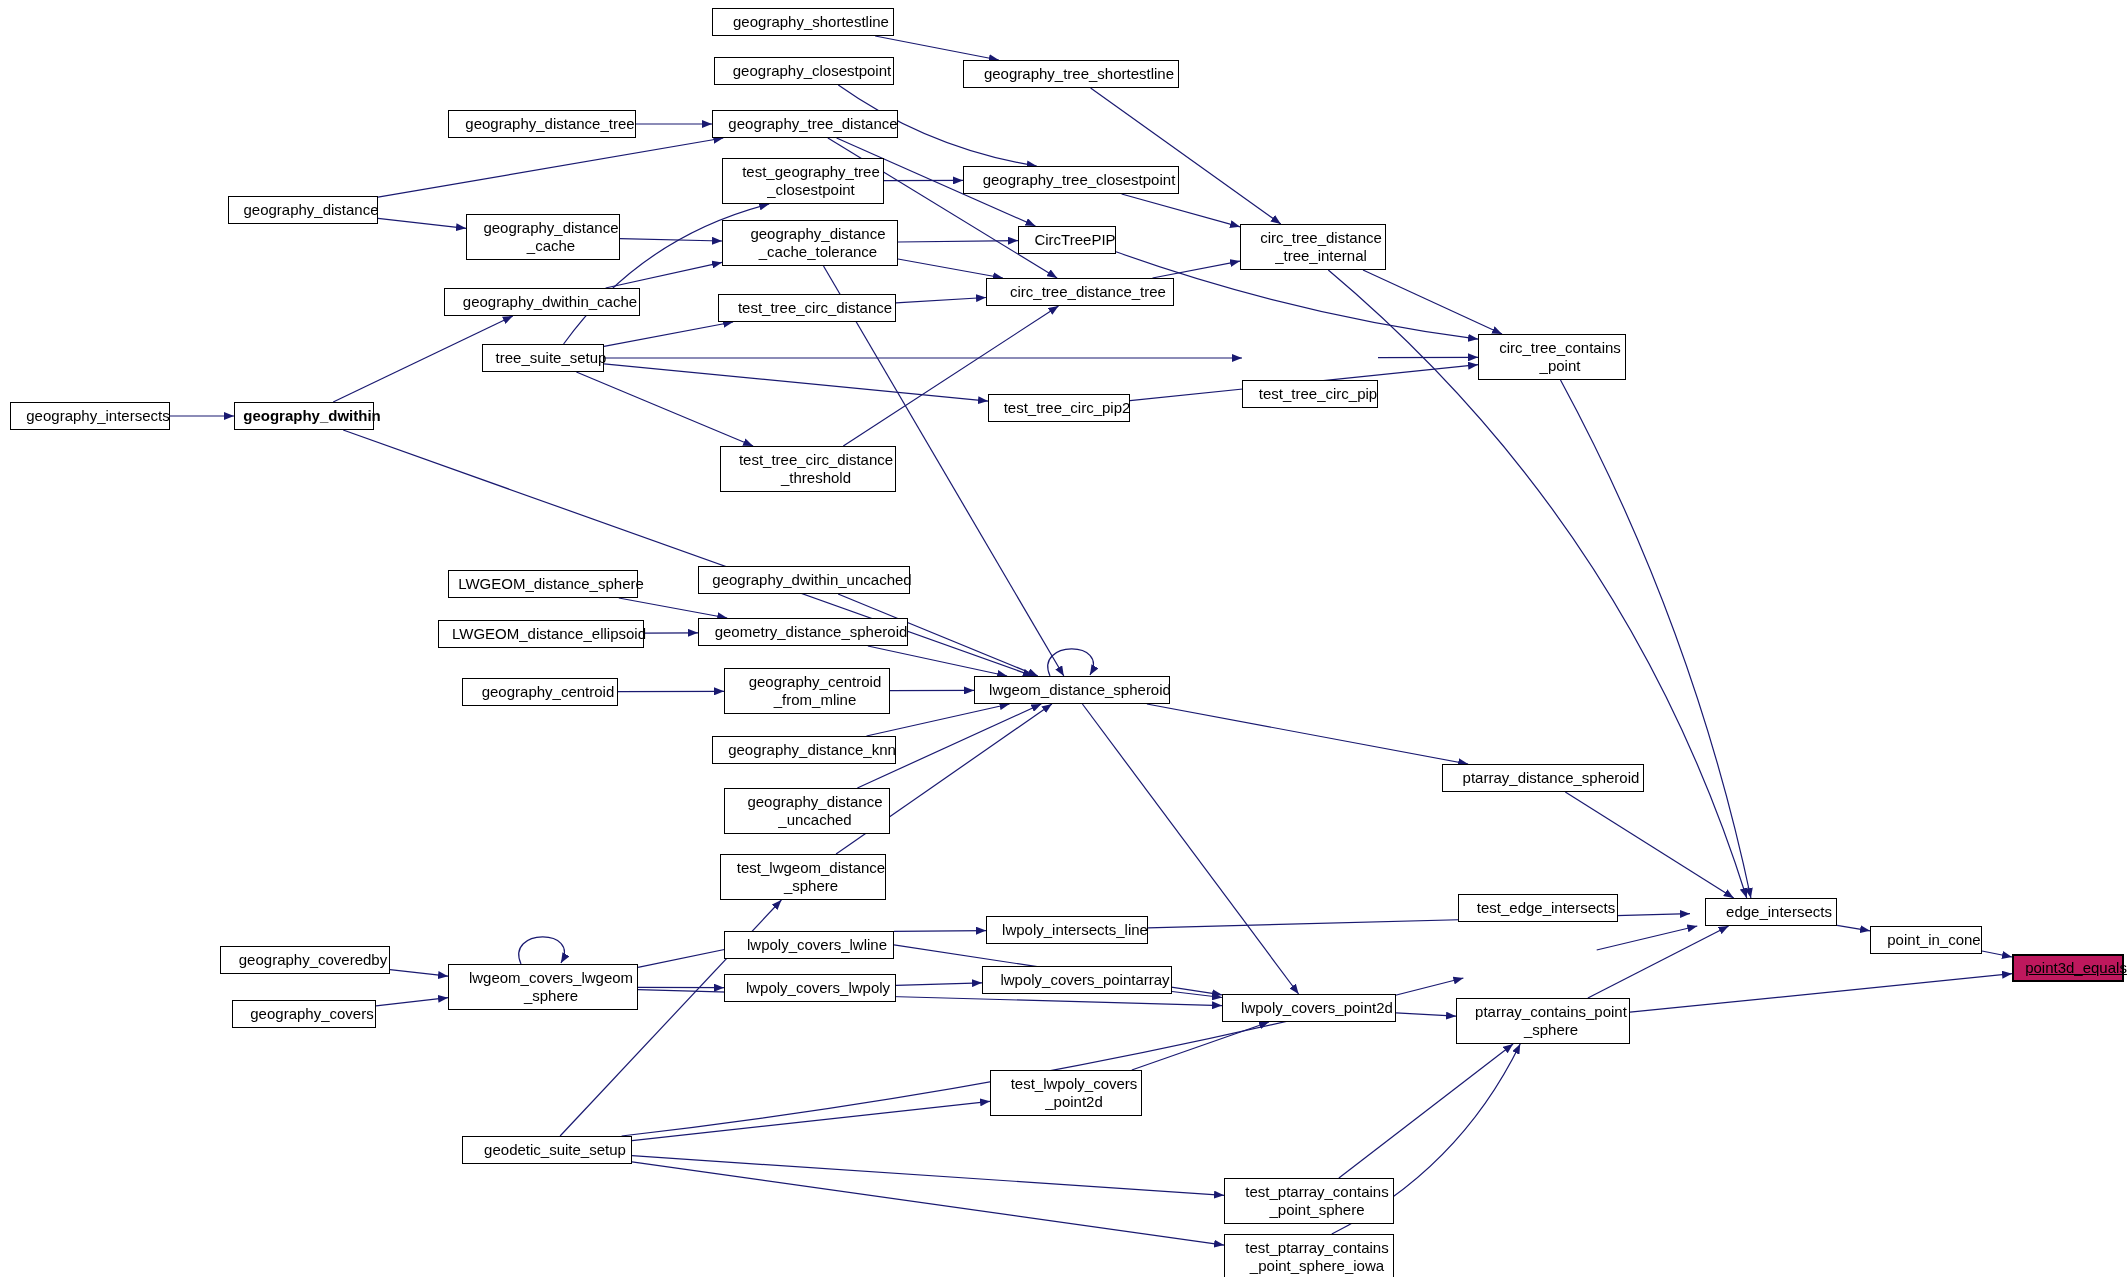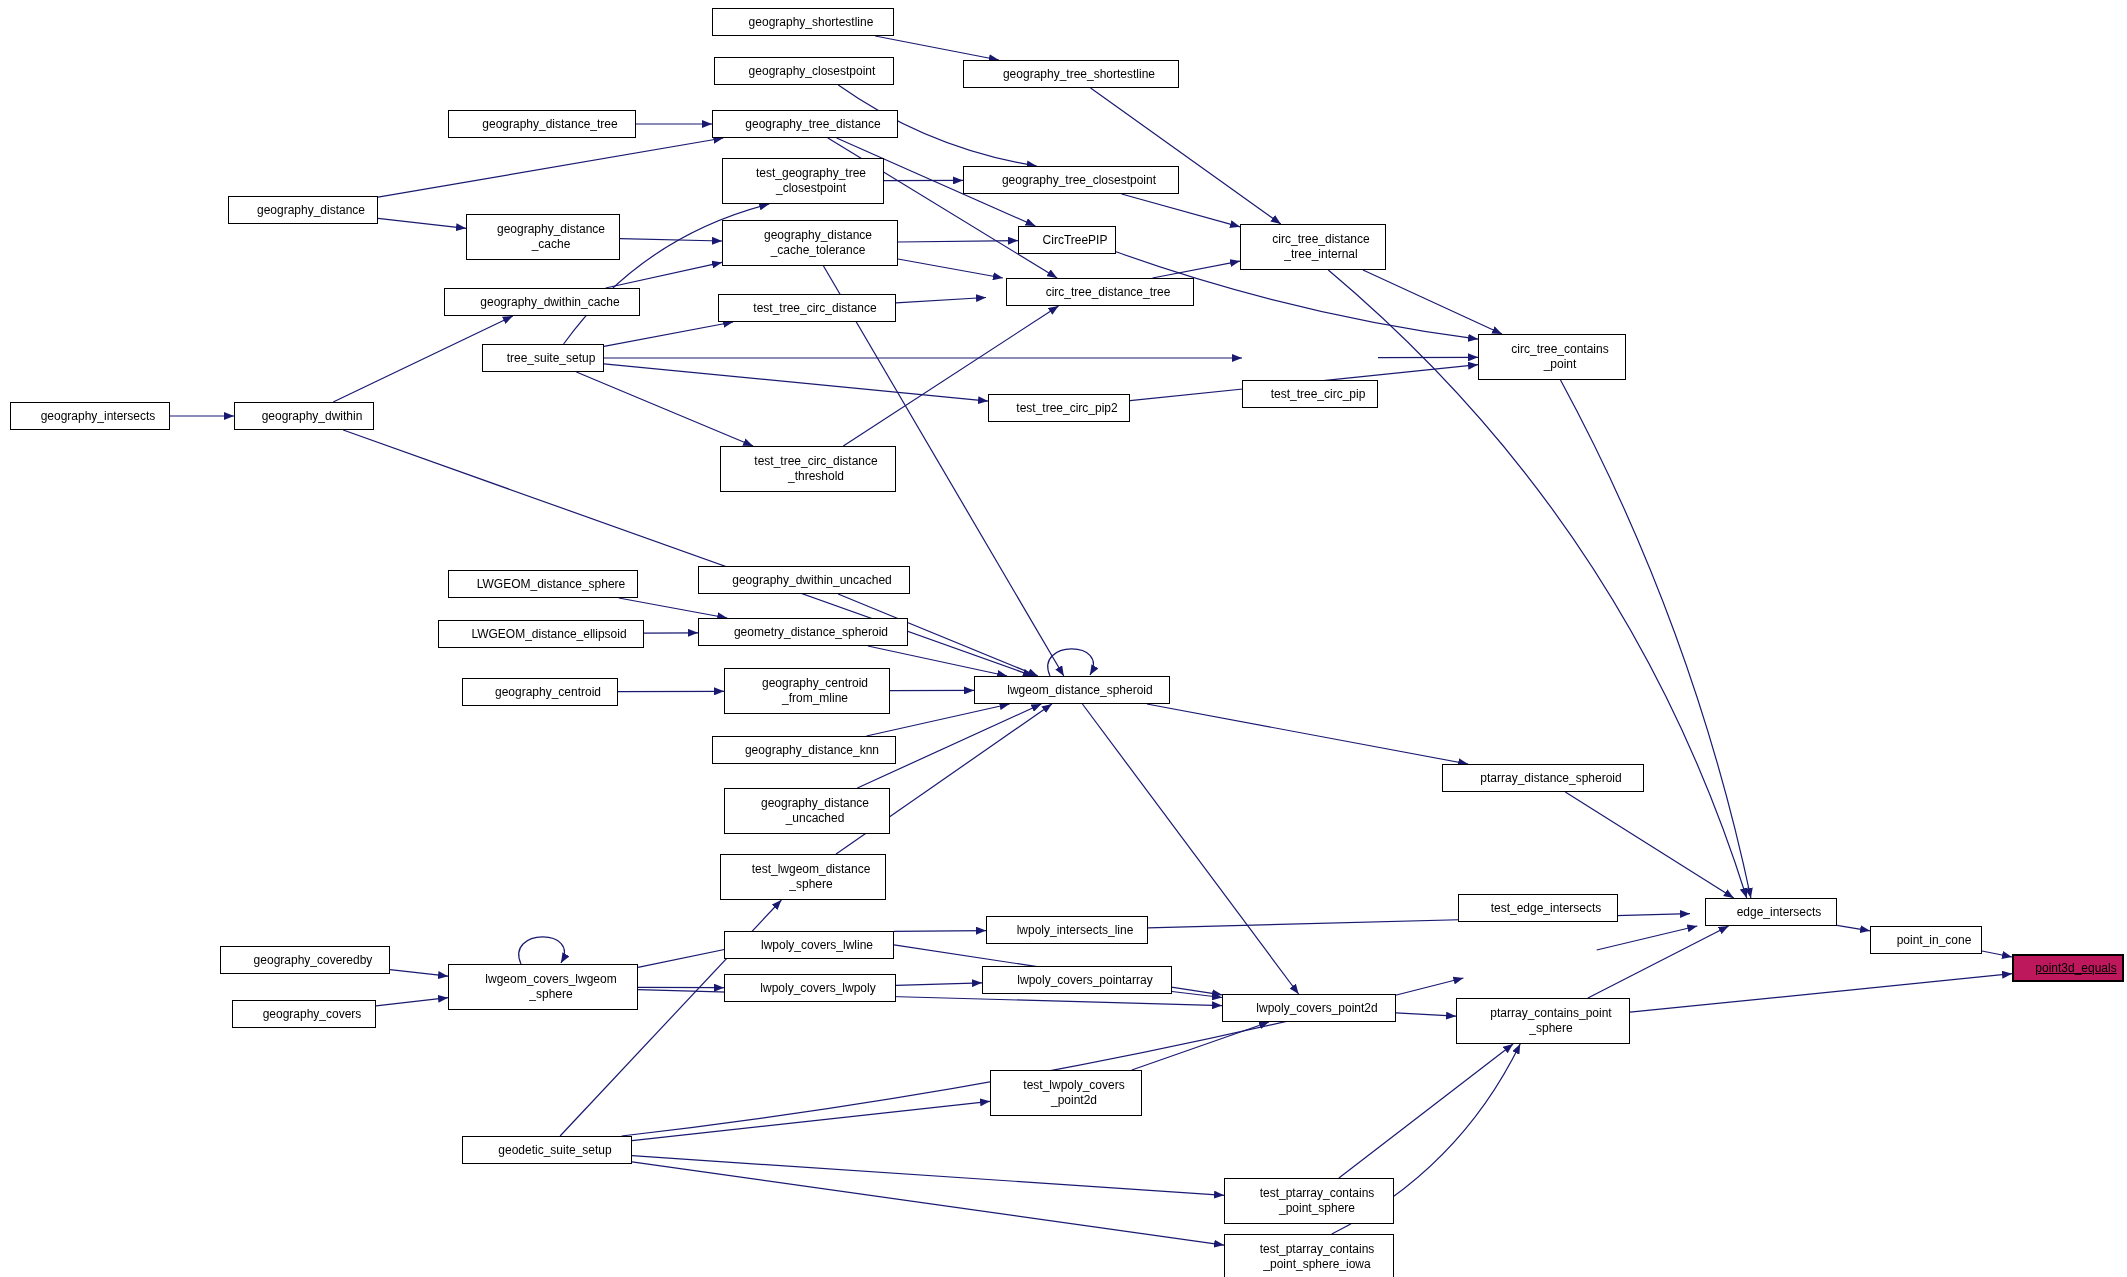--- a/index.html
+++ b/index.html
@@ -11,21 +11,21 @@
     background:#ffffff;
   }
   #edge-layer{position:absolute;left:0;top:0;}
   .node{
     position:absolute;
     box-sizing:border-box;
     display:flex;flex-direction:column;
     align-items:center;justify-content:center;
     background:#ffffff;
     border:1px solid #000000;
-    font-size:12px;line-height:1.22;
+    font-size:15px;line-height:1.22;
     color:#000000;
     white-space:nowrap;
     text-align:left;
     cursor:pointer;
     z-index:1;
     padding-left:16px;
   }
   .node.highlight{
     background:#be185d;
     border-width:2px;
@@ -156,37 +156,37 @@
     <div class="node" style="left: 1240px; top: 224px; width: 146px; height: 46px;">
       <span>circ_tree_distance</span>
       <span>_tree_internal</span>
     </div>
     <div class="node" style="left: 444px; top: 288px; width: 196px; height: 28px;">
       <span>geography_dwithin_cache</span>
     </div>
     <div class="node" style="left: 718px; top: 294px; width: 178px; height: 28px;">
       <span>test_tree_circ_distance</span>
     </div>
-    <div class="node" style="left: 986px; top: 278px; width: 188px; height: 28px; margin-left: 20px;">
+    <div class="node" style="left: 986px; top: 278px; width: 188px; height: 28px;">
       <span>circ_tree_distance_tree</span>
     </div>
     <div class="node" style="left: 482px; top: 344px; width: 122px; height: 28px;">
       <span>tree_suite_setup</span>
     </div>
     <div class="node" style="left: 1242px; top: 344px; width: 136px; height: 28px; margin-top: 36px;">
       <span>test_tree_circ_pip</span>
     </div>
     <div class="node" style="left: 1478px; top: 334px; width: 148px; height: 46px;">
       <span>circ_tree_contains</span>
       <span>_point</span>
     </div>
     <div class="node" style="left: 10px; top: 402px; width: 160px; height: 28px;">
       <span>geography_intersects</span>
     </div>
-    <div class="node" style="left: 234px; top: 402px; width: 140px; height: 28px;">
+    <div class="node" style="left: 234px; top: 402px; width: 140px; height: 28px; font-weight: bold;">
       <span>geography_dwithin</span>
     </div>
     <div class="node" style="left: 988px; top: 394px; width: 142px; height: 28px;">
       <span>test_tree_circ_pip2</span>
     </div>
     <div class="node" style="left: 720px; top: 446px; width: 176px; height: 46px;">
       <span>test_tree_circ_distance</span>
       <span>_threshold</span>
     </div>
     <div class="node" style="left: 448px; top: 570px; width: 190px; height: 28px;">

